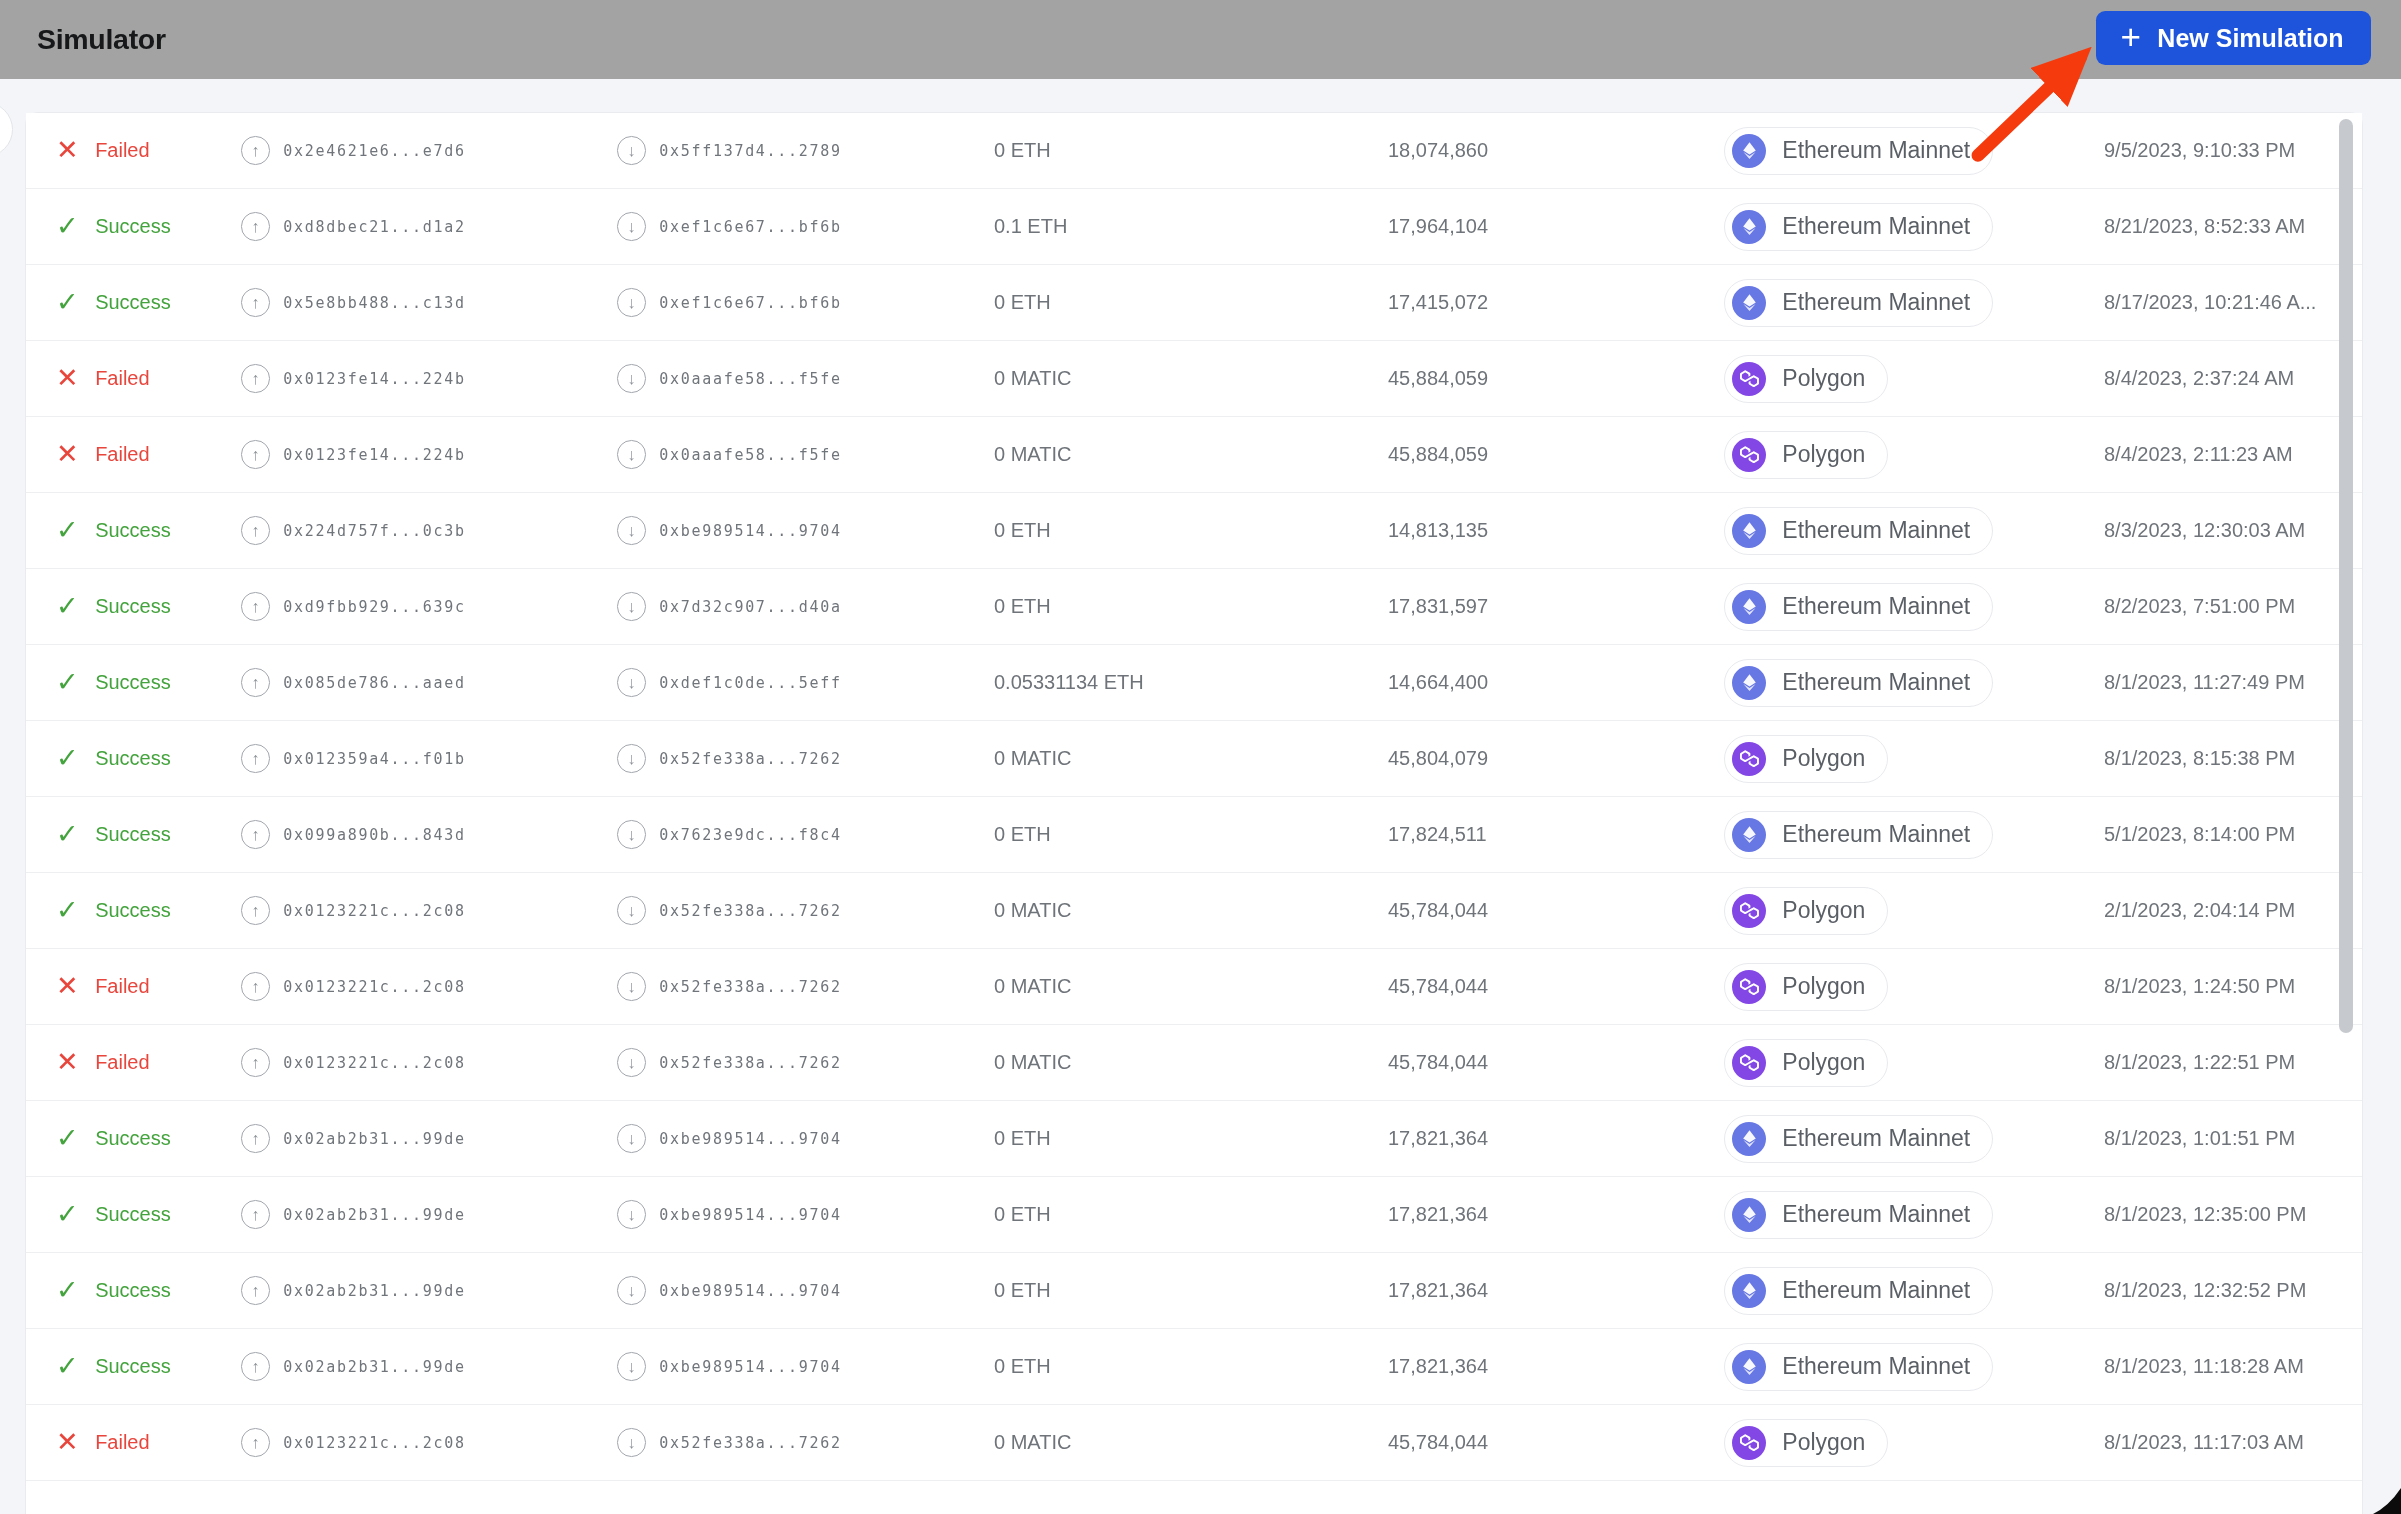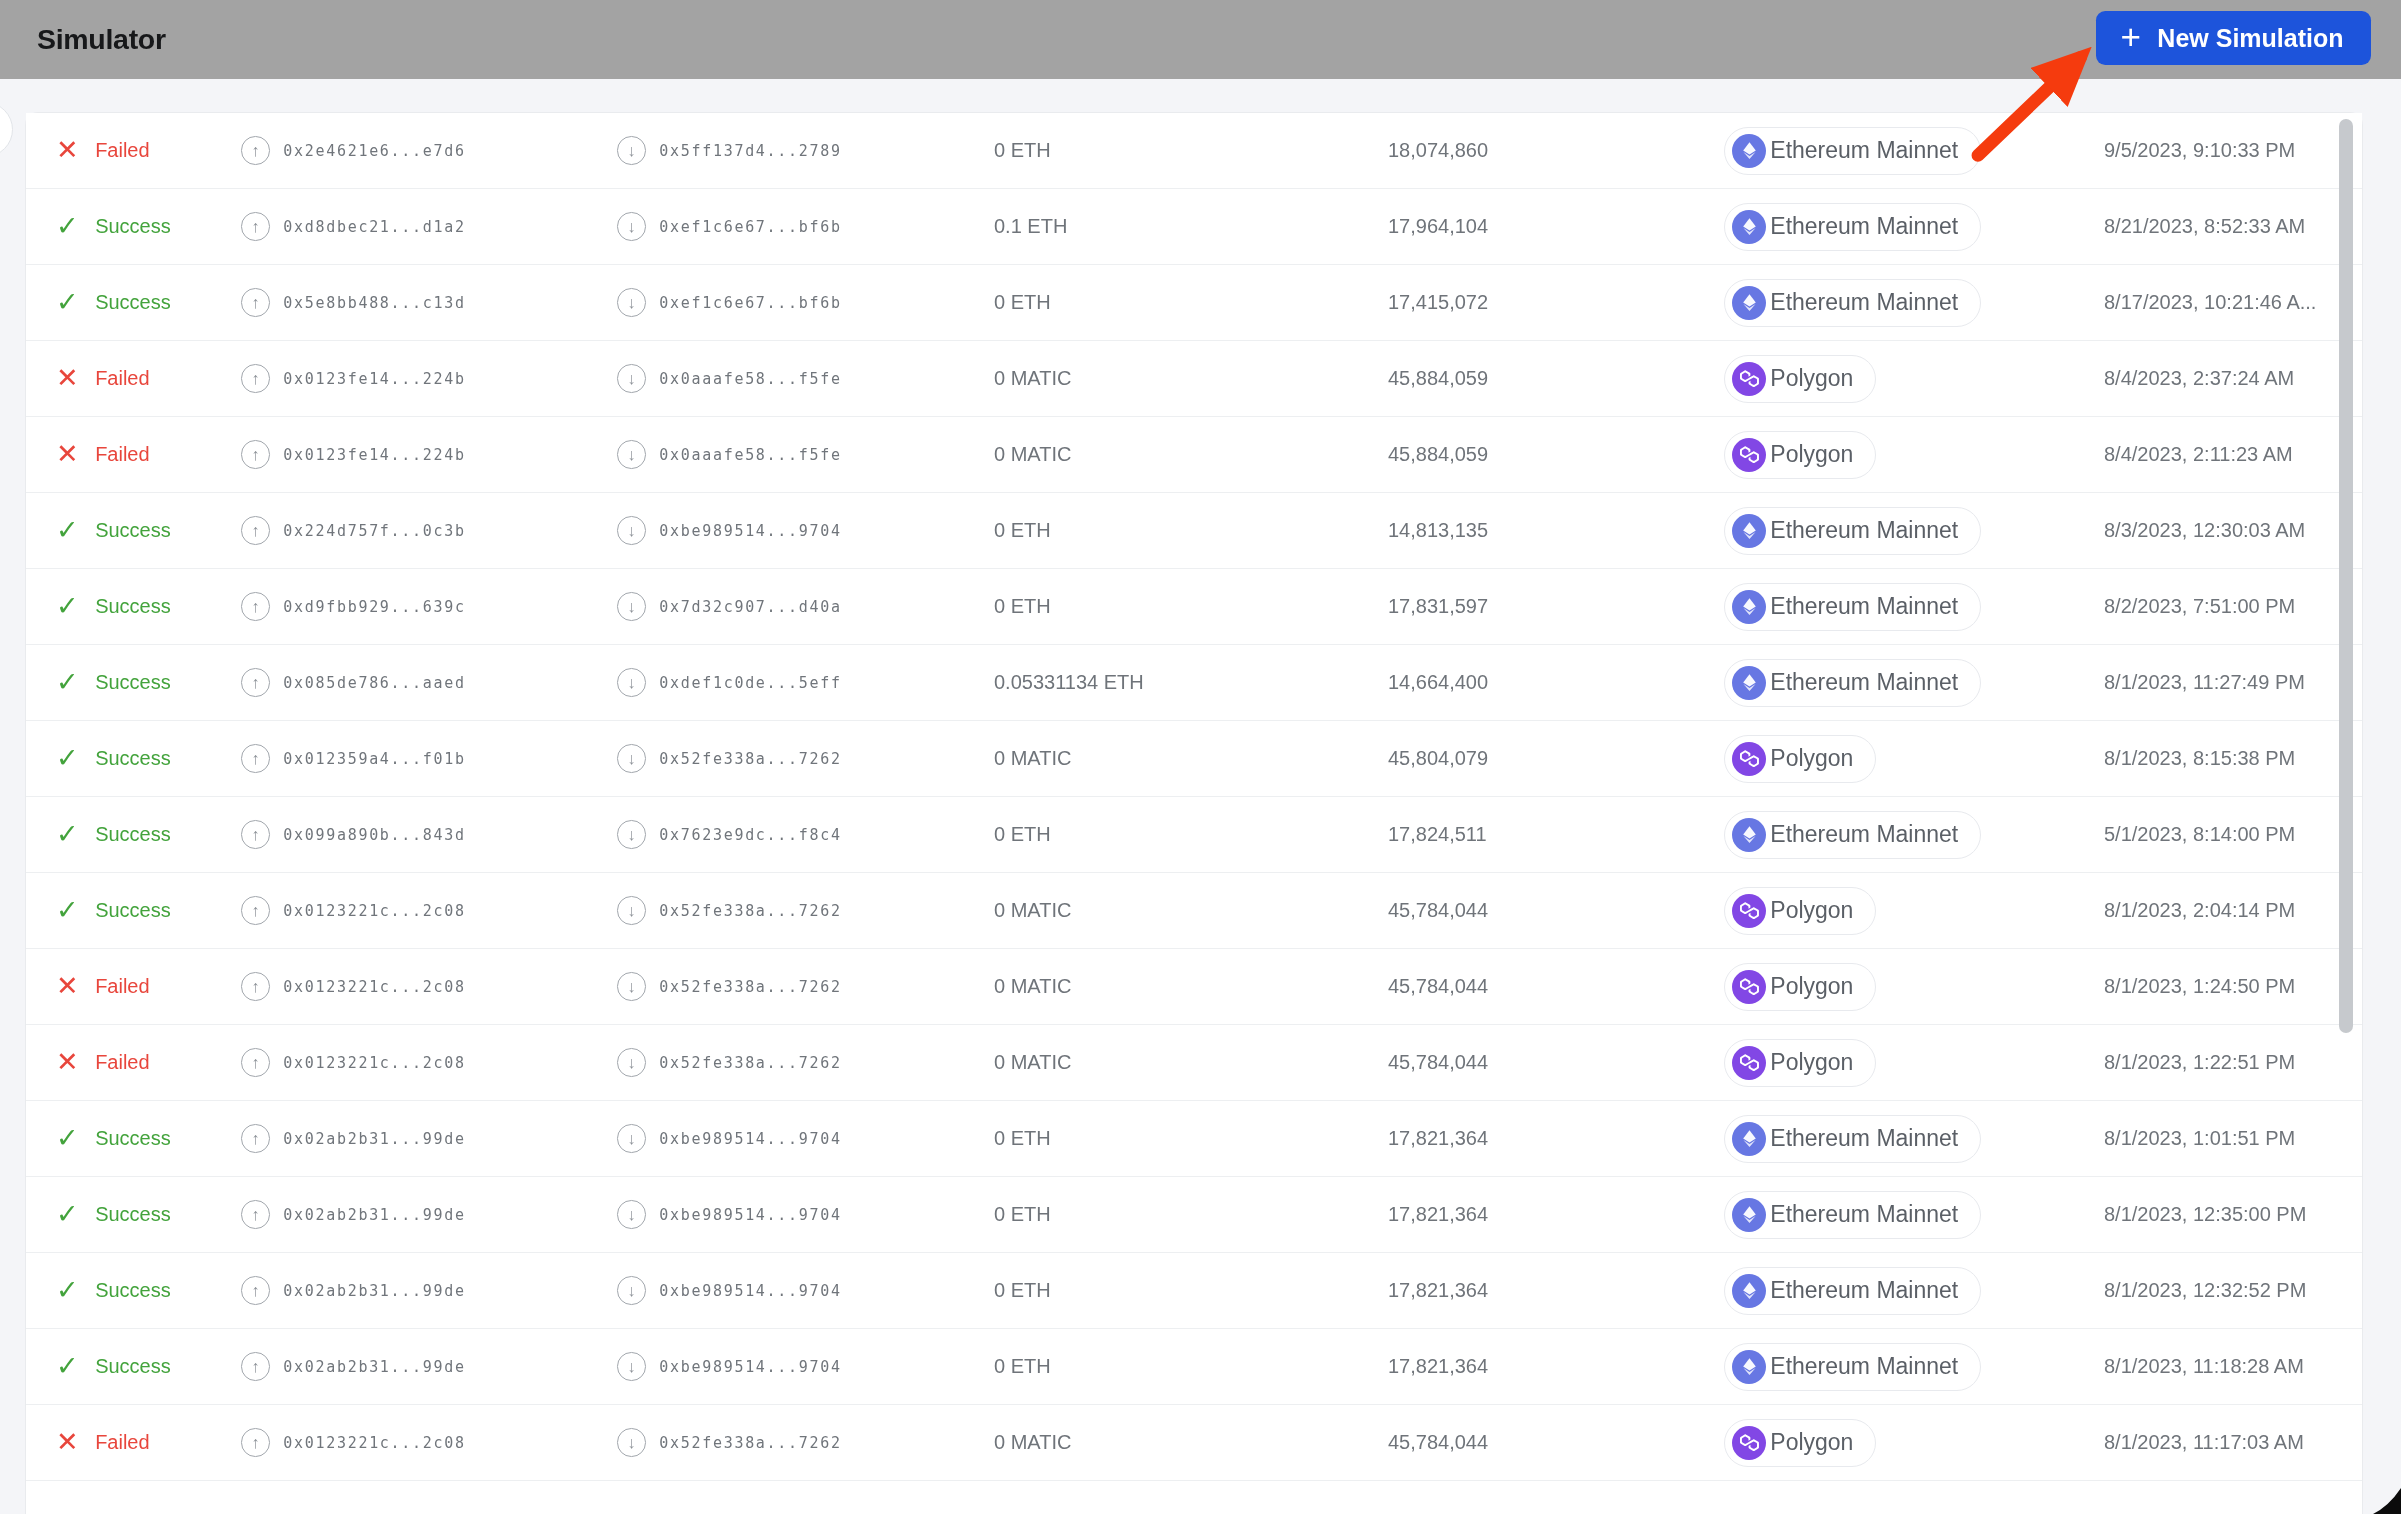--- a/index.html
+++ b/index.html
@@ -45,21 +45,21 @@
     color:#8d9298;font-size:16.5px;line-height:1;display:flex;align-items:center;
     justify-content:center;box-sizing:border-box;flex:none;}
   .addr{font-family:"DejaVu Sans Mono",monospace;font-size:15px;letter-spacing:1.7px;
     color:#70757b;white-space:nowrap;}
   
   .cell-value,.cell-block,.cell-date{font-size:20px;color:#6f747a;white-space:nowrap;margin-left:19px;}
   .cell-block{padding-left:33px;}
   .cell-date{padding-left:24px;overflow:hidden;}
   .cell-network{padding-left:26px;}
   
-  .badge{display:inline-flex;align-items:center;gap:4px;height:48px;
+  .badge{display:inline-flex;align-items:center;gap:16px;height:48px;
     border:1.8px solid #e8eaee;border-radius:26px;background:#fff;
     padding:0 22px 0 7.3px;box-sizing:border-box;}
   .badge-label{font-size:23px;color:#5a5f66;white-space:nowrap;}
   .net-icon{width:34px;height:34px;border-radius:50%;display:flex;align-items:center;
     justify-content:center;flex:none;}
   .net-icon.eth{background:#6777e3;}
   .net-icon.poly{background:#8247e5;}
   .net-icon svg{display:block;}
   
   .scroll-thumb{position:absolute;left:2339px;top:119px;width:13.8px;height:914px;
@@ -392,21 +392,21 @@
       <span class="badge">
 
         <span class="net-icon poly">
           <svg width="19" height="17.4" viewBox="0 0 38.4 33.5" fill="#ffffff">
             <path d="M29,10.2c-0.7-0.4-1.6-0.4-2.4,0L21,13.5l-3.8,2.1l-5.5,3.3c-0.7,0.4-1.6,0.4-2.4,0L5,16.3 c-0.7-0.4-1.2-1.2-1.2-2.1v-5c0-0.8,0.4-1.6,1.2-2.1l4.3-2.5c0.7-0.4,1.6-0.4,2.4,0L16,7.2c0.7,0.4,1.2,1.2,1.2,2.1v3.3l3.8-2.2V7 c0-0.8-0.4-1.6-1.2-2.1l-8-4.7c-0.7-0.4-1.6-0.4-2.4,0L1.2,5C0.4,5.4,0,6.2,0,7v9.4c0,0.8,0.4,1.6,1.2,2.1l8.1,4.7 c0.7,0.4,1.6,0.4,2.4,0l5.5-3.2l3.8-2.2l5.5-3.2c0.7-0.4,1.6-0.4,2.4,0l4.3,2.5c0.7,0.4,1.2,1.2,1.2,2.1v5c0,0.8-0.4,1.6-1.2,2.1 L29,28.8c-0.7,0.4-1.6,0.4-2.4,0l-4.3-2.5c-0.7-0.4-1.2-1.2-1.2-2.1V21l-3.8,2.2v3.3c0,0.8,0.4,1.6,1.2,2.1l8.1,4.7 c0.7,0.4,1.6,0.4,2.4,0l8.1-4.7c0.7-0.4,1.2-1.2,1.2-2.1V17c0-0.8-0.4-1.6-1.2-2.1L29,10.2z"></path>
           </svg>
         </span>
         <span class="badge-label">Polygon</span>
       </span>
     </div>
-    <div class="cell-date">8/1/2023, 2:04:14 PM</div>
+    <div class="cell-date">2/1/2023, 2:04:14 PM</div>
   </div>
       <div class="grid row fail">
     <div class="cell-status">
       <span class="status-icon">✕</span>
       <span class="status-label">Failed</span>
     </div>
     <div class="cell-addr">
       <span class="dir-icon">↑</span>
       <span class="addr">0x0123221c...2c08</span>
     </div>

